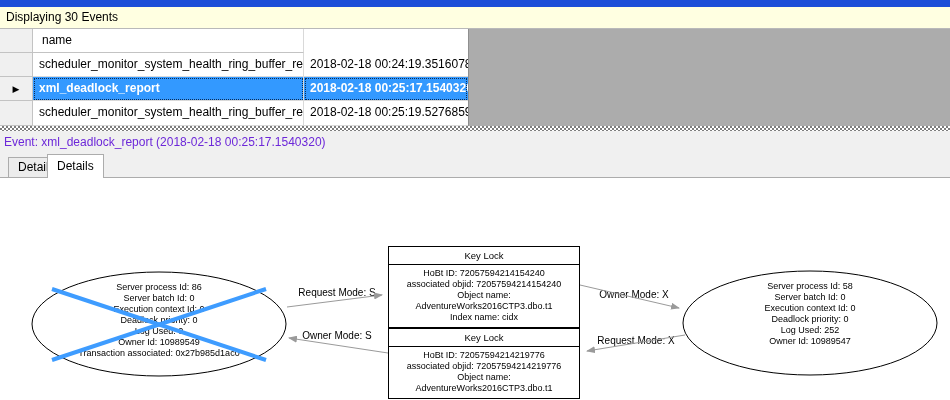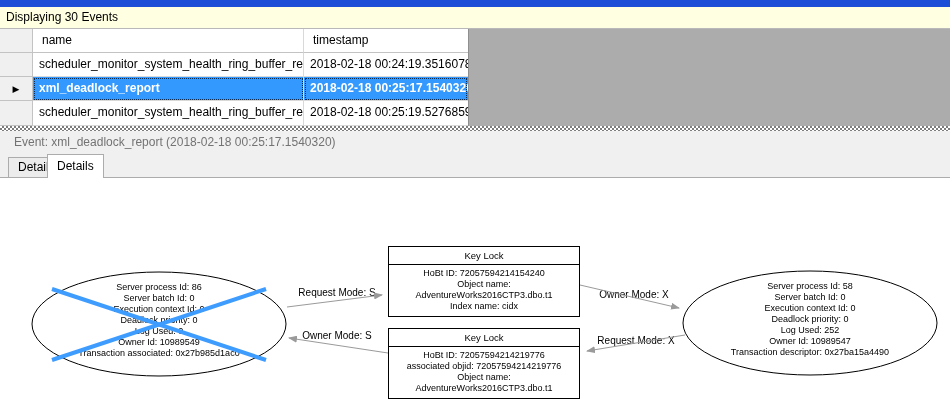--- a/index.html
+++ b/index.html
@@ -43,21 +43,21 @@
   
   .splitter {
     position:absolute; left:0; top:119px; width:950px; height:5px;
     background-image:conic-gradient(#7d7d7d 25%, #ffffff 0 50%, #7d7d7d 0 75%, #ffffff 0);
     background-size:4px 4px; cursor:row-resize;
   }
 
   
   .event-bar {
     position:absolute; left:0; top:124px; width:950px; height:23px;
-    background:#F0F0F0; font-size:12px; color:#737373; line-height:23px; padding-left:14px;
+    background:#F0F0F0; font-size:12px; color:#6d28d9; line-height:23px; padding-left:4px;
   }
 
   
   .tabs-row { position:absolute; left:0; top:147px; width:950px; height:23px; background:#F0F0F0; }
   .tab {
     position:absolute; bottom:-1px; height:21px;
     border:1px solid #ACACAC; border-bottom:none;
     background:#ECECEC; font-size:12px; line-height:19px; padding:0 9px;
     color:#000; cursor:default; z-index:3;
   }
@@ -90,21 +90,20 @@
   <div class="info-bar">
     <span>Displaying 30 Events</span>
   </div>
 
   <div class="table-wrap">
     <div class="tbl">
 
       <div class="tr hdr">
         <div class="c-rowhdr"></div>
         <div class="c-name">name</div>
-        <div class="c-ts">timestamp</div>
       </div>
 
       <div class="tr data">
         <div class="c-rowhdr"></div>
         <div class="c-name">scheduler_monitor_system_health_ring_buffer_recorded</div>
         <div class="c-ts">2018-02-18 00:24:19.3516078</div>
       </div>
 
       <div class="tr data sel">
         <div class="c-rowhdr">
@@ -150,27 +149,27 @@
       <div>Transaction associated: 0x27b985d1ac0</div>
     </div>
 
     <div class="gtext" style="left:695px; top:103px; width:230px;">
       <div>Server process Id: 58</div>
       <div>Server batch Id: 0</div>
       <div>Execution context Id: 0</div>
       <div>Deadlock priority: 0</div>
       <div>Log Used: 252</div>
       <div>Owner Id: 10989547</div>
-      <div>Transaction descriptor: 0x27ba15a4490</div>
     </div>
 
     <div class="lockbox" style="left:388px; top:68px;">
       <div class="title">Key Lock</div>
       <div class="body">
         <div>HoBt ID: 72057594214154240</div>
+        <div>associated objid: 72057594214154240</div>
         <div>Object name: AdventureWorks2016CTP3.dbo.t1</div>
         <div>Index name: cidx</div>
       </div>
     </div>
 
     <div class="lockbox" style="left:388px; top:150px;">
       <div class="title">Key Lock</div>
       <div class="body">
         <div>HoBt ID: 72057594214219776</div>
         <div>associated objid: 72057594214219776</div>

